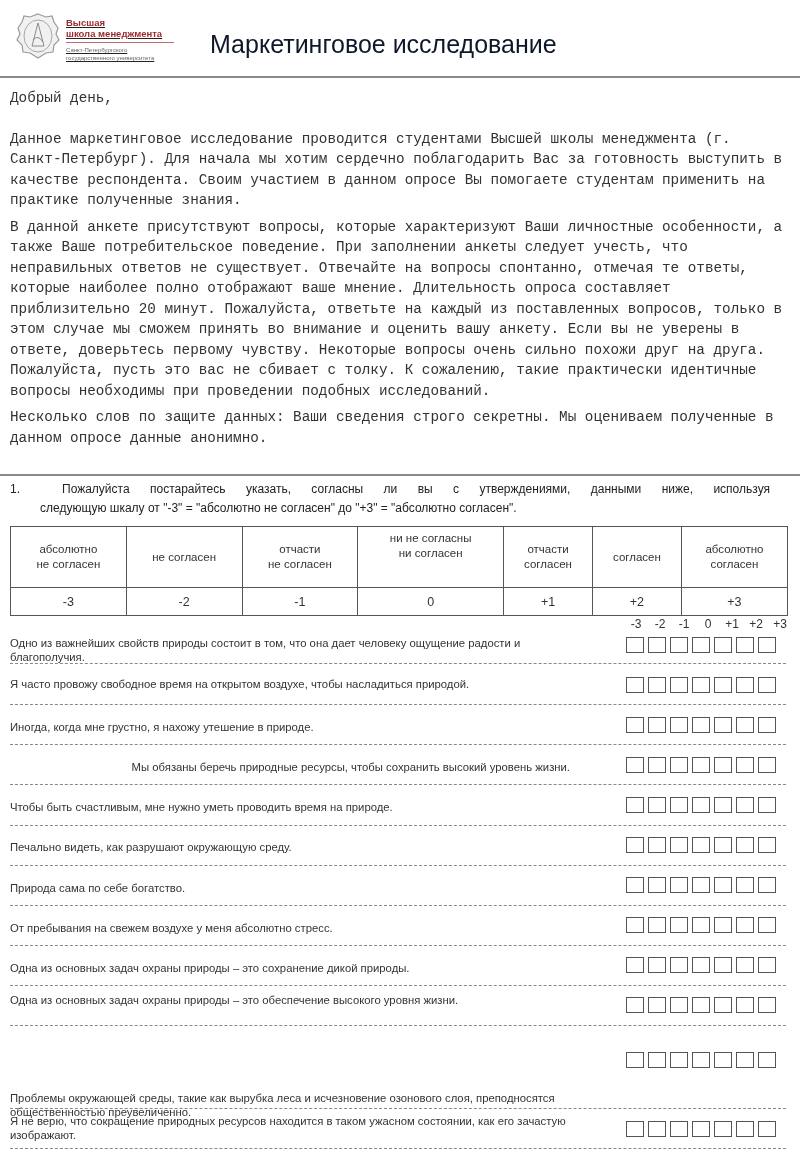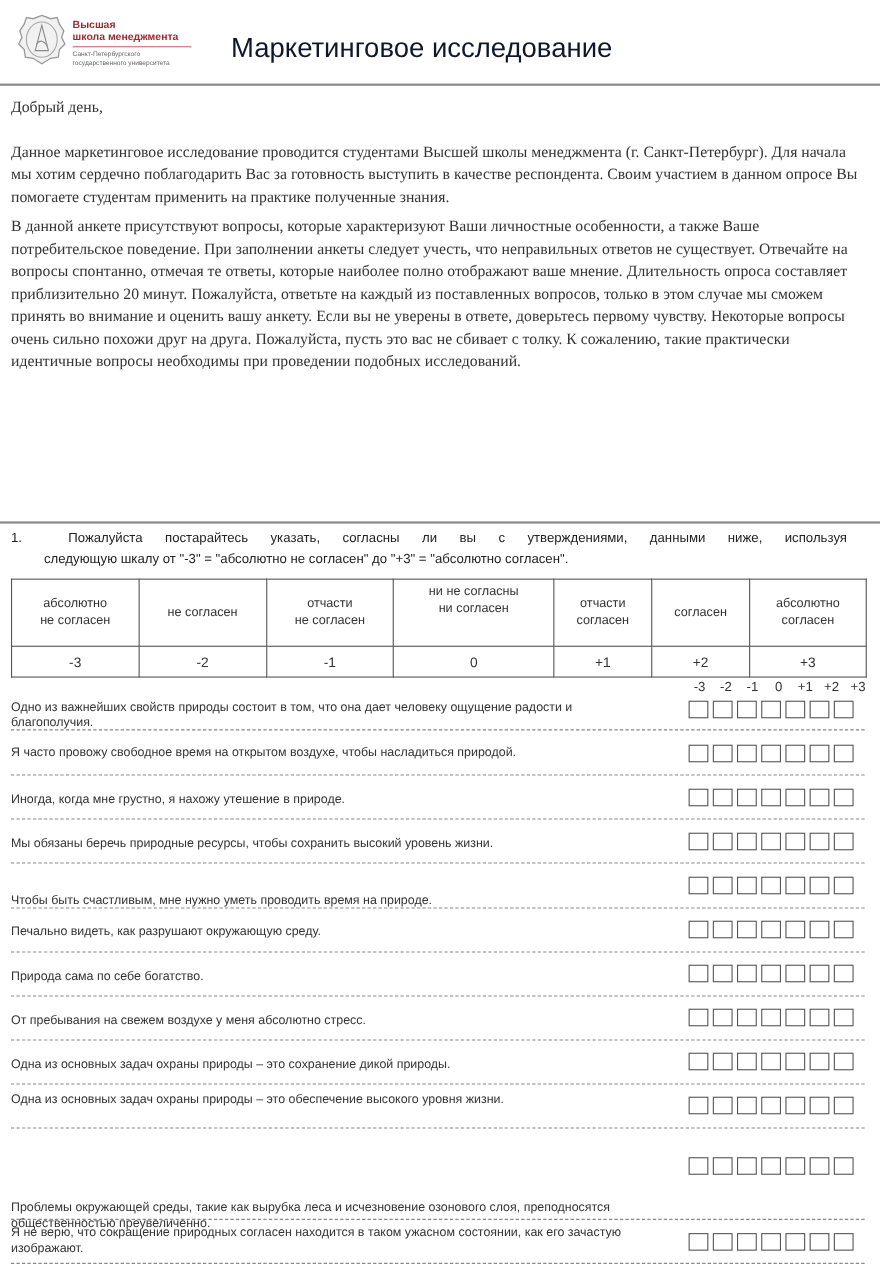--- a/index.html
+++ b/index.html
@@ -1,26 +1,26 @@
 <!DOCTYPE html>
 <html><head>
 <meta charset="utf-8">
 <style>
   html, body { margin: 0; padding: 0; background: #ffffff; }
   body { width: 800px; height: 1156px; position: relative; overflow: hidden; color: #222; }
   .header { position: absolute; left: 0; top: 0; width: 800px; height: 76px; }
   .logo-emblem { position: absolute; left: 16px; top: 12px; width: 44px; height: 48px; }
-  .logo-text { position: absolute; left: 66px; top: 17px; width: 112px; }
+  .logo-text { position: absolute; left: 66px; top: 17px; width: 112px; text-decoration: underline; }
   .logo-line1, .logo-line2 { font-family: "Liberation Sans", sans-serif; font-weight: bold; font-size: 9.5px; color: #9b2a30; line-height: 11px; }
   .logo-rule { height: 1px; background: #c46a6e; margin: 3px 0 3px 0; width: 108px; }
   .logo-sub1, .logo-sub2 { font-family: "Liberation Sans", sans-serif; font-size: 6px; color: #666; line-height: 8px; }
   .page-title { position: absolute; left: 210px; top: 30px; font-family: "Liberation Sans", sans-serif; font-size: 25px; color: #0f172a; }
   .header-rule { position: absolute; left: 0; top: 76px; width: 800px; height: 2px; background: #8a8a8a; }
 
-  .intro { position: absolute; left: 10px; top: 88px; width: 780px; font-family: Liberation Serif, serif; font-size: 14.3px; line-height: 20.5px; color: #333; }
+  .intro { position: absolute; left: 10px; top: 88px; width: 780px; font-family: Liberation Mono, monospace; font-size: 14.3px; line-height: 20.5px; color: #333; }
   .intro p { margin: 0 0 6px 0; }
   .intro p.greet { margin-bottom: 20px; }
 
   .q-rule { position: absolute; left: 0; top: 474px; width: 800px; height: 2px; background: #8a8a8a; }
   .q-instr { position: absolute; left: 10px; top: 480px; width: 760px; font-family: "Liberation Sans", sans-serif; font-size: 12px; line-height: 19px; color: #222; }
   .q-instr .num { display: inline-block; width: 52px; }
   .q-instr .line1 { text-align: justify; text-align-last: justify; }
   .q-instr .line2 { padding-left: 30px; }
 
   table.scale { position: absolute; left: 10px; top: 526px; width: 778px; border-collapse: collapse; font-family: "Liberation Sans", sans-serif; font-size: 11.5px; color: #333; }
@@ -56,20 +56,21 @@
     <div class="logo-sub2">государственного университета</div>
   </div>
   <div class="page-title">Маркетинговое исследование</div>
 </div>
 <div class="header-rule"></div>
 
 <div class="intro">
   <p class="greet">Добрый день,</p>
   <p>Данное маркетинговое исследование проводится студентами Высшей школы менеджмента (г. Санкт-Петербург). Для начала мы хотим сердечно поблагодарить Вас за готовность выступить в качестве респондента. Своим участием в данном опросе Вы помогаете студентам применить на практике полученные знания.</p>
   <p>В данной анкете присутствуют вопросы,  которые характеризуют  Ваши личностные особенности, а также Ваше потребительское поведение. При заполнении анкеты следует учесть, что неправильных ответов не существует. Отвечайте на вопросы спонтанно, отмечая те ответы, которые наиболее полно отображают ваше мнение. Длительность опроса составляет приблизительно 20 минут. Пожалуйста, ответьте на каждый из поставленных вопросов, только в этом случае мы сможем принять во внимание и оценить вашу анкету. Если вы не уверены в ответе, доверьтесь первому чувству. Некоторые вопросы очень сильно похожи друг на друга. Пожалуйста, пусть это вас не сбивает с толку. К сожалению, такие практически идентичные вопросы необходимы при проведении подобных исследований.</p>
+  <p>Несколько слов по защите данных: Ваши сведения строго секретны. Мы оцениваем полученные в данном опросе данные анонимно.</p>
 </div>
 
 <div class="q-rule"></div>
 
 <div class="q-instr">
   <div class="line1"><span class="num">1.</span><span>Пожалуйста постарайтесь указать, согласны ли вы с утверждениями, данными ниже, используя</span></div>
   <div class="line2">следующую шкалу от "-3" = "абсолютно не согласен" до "+3" = "абсолютно согласен".</div>
 </div>
 
 <table class="scale">
@@ -139,34 +140,34 @@
         <div class="box" title="-2"></div>
         <div class="box" title="-1"></div>
         <div class="box" title="0"></div>
         <div class="box" title="+1"></div>
         <div class="box" title="+2"></div>
         <div class="box" title="+3"></div>
       </div>
       <div class="dash" style="top: 744px;"></div>
     </div>
     <div class="item" style="top: 0px;">
-      <div class="text" style="top: 760px;">Мы обязаны беречь природные ресурсы, чтобы сохранить высокий уровень жизни.</div>
+      <div class="text" style="top: 760px; text-align: right;">Мы обязаны беречь природные ресурсы, чтобы сохранить высокий уровень жизни.</div>
       <div class="boxes" style="top: 757px;">
         <div class="box" title="-3"></div>
         <div class="box" title="-2"></div>
         <div class="box" title="-1"></div>
         <div class="box" title="0"></div>
         <div class="box" title="+1"></div>
         <div class="box" title="+2"></div>
         <div class="box" title="+3"></div>
       </div>
       <div class="dash" style="top: 784px;"></div>
     </div>
     <div class="item" style="top: 0px;">
-      <div class="text" style="top: 800px; margin-top: 12px;">Чтобы быть счастливым, мне нужно уметь проводить время на природе.</div>
+      <div class="text" style="top: 800px;">Чтобы быть счастливым, мне нужно уметь проводить время на природе.</div>
       <div class="boxes" style="top: 797px;">
         <div class="box" title="-3"></div>
         <div class="box" title="-2"></div>
         <div class="box" title="-1"></div>
         <div class="box" title="0"></div>
         <div class="box" title="+1"></div>
         <div class="box" title="+2"></div>
         <div class="box" title="+3"></div>
       </div>
       <div class="dash" style="top: 825px;"></div>
@@ -243,21 +244,21 @@
         <div class="box" title="-2"></div>
         <div class="box" title="-1"></div>
         <div class="box" title="0"></div>
         <div class="box" title="+1"></div>
         <div class="box" title="+2"></div>
         <div class="box" title="+3"></div>
       </div>
       <div class="dash" style="top: 1108px;"></div>
     </div>
     <div class="item" style="top: 0px;">
-      <div class="text" style="top: 1114px;">Я  не верю, что сокращение природных согласен находится в таком ужасном состоянии, как его зачастую изображают.</div>
+      <div class="text" style="top: 1114px;">Я  не верю, что сокращение природных ресурсов находится в таком ужасном состоянии, как его зачастую изображают.</div>
       <div class="boxes" style="top: 1121px;">
         <div class="box" title="-3"></div>
         <div class="box" title="-2"></div>
         <div class="box" title="-1"></div>
         <div class="box" title="0"></div>
         <div class="box" title="+1"></div>
         <div class="box" title="+2"></div>
         <div class="box" title="+3"></div>
       </div>
       <div class="dash" style="top: 1148px;"></div>

